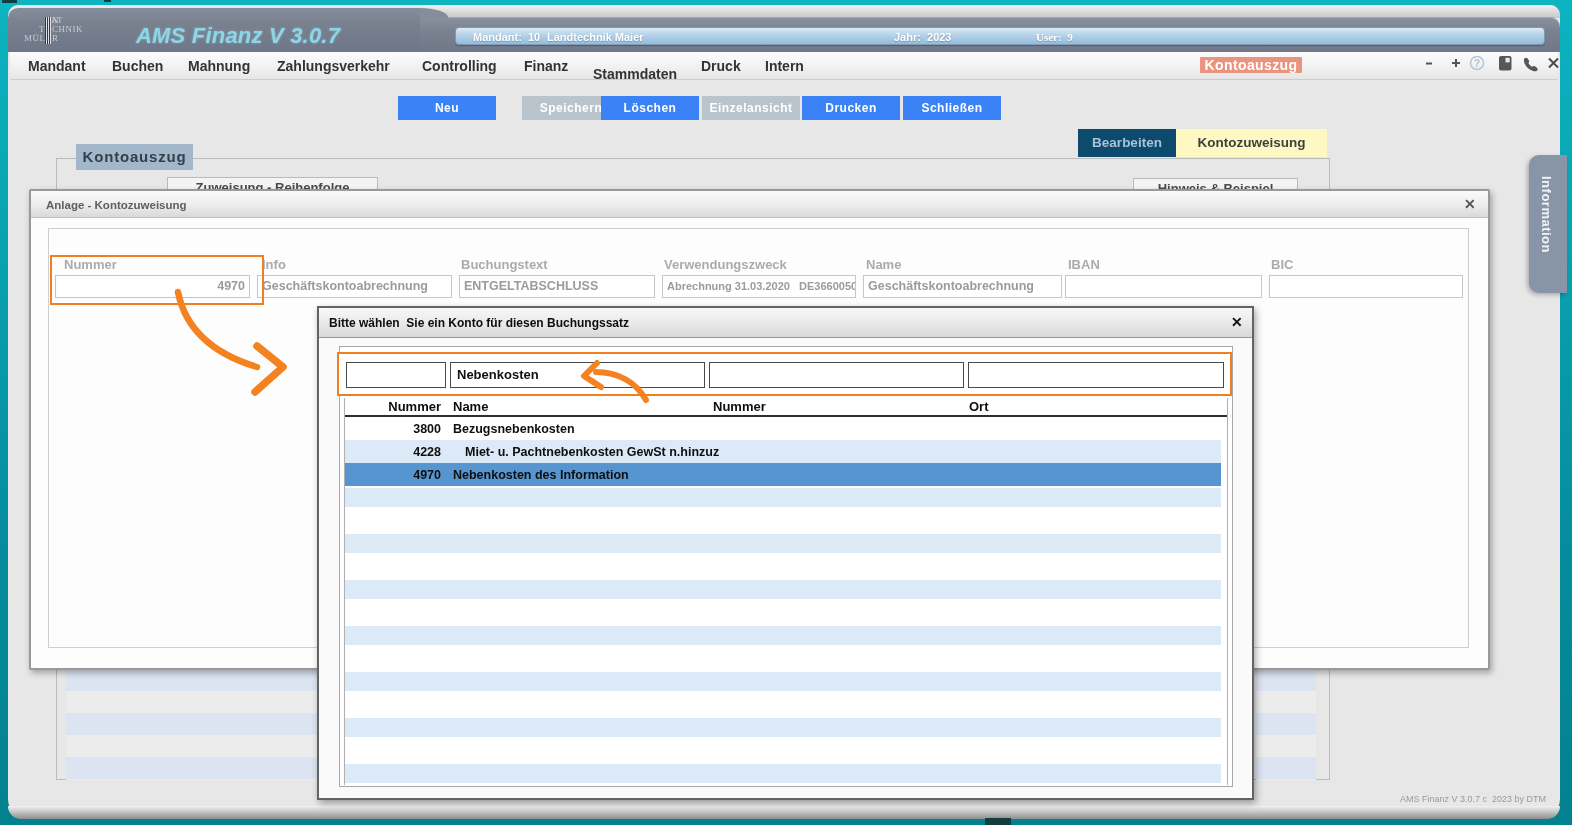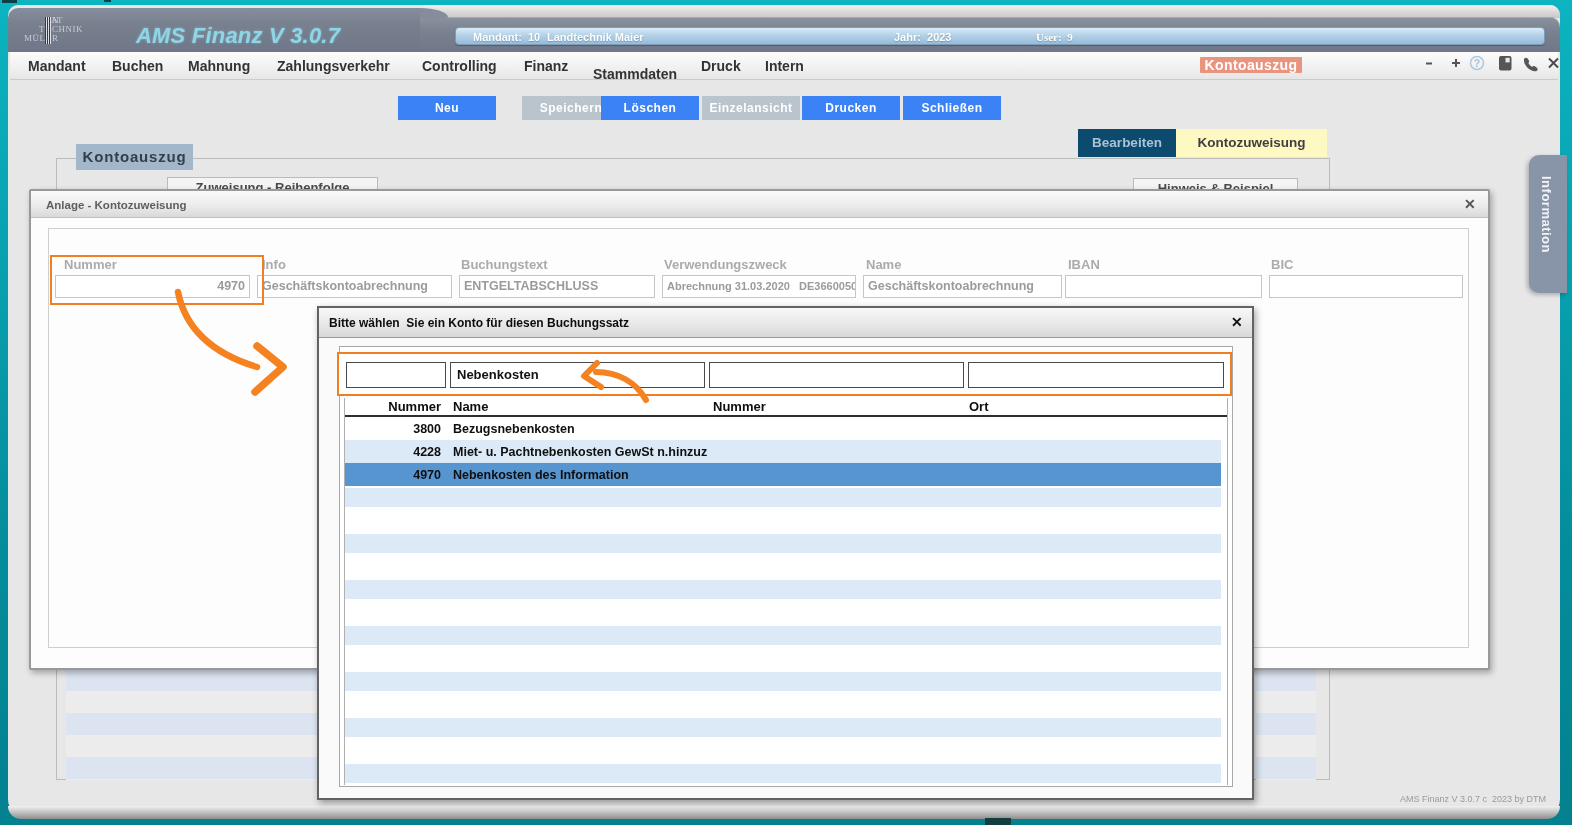--- a/index.html
+++ b/index.html
@@ -236,21 +236,21 @@
   <div class="th" style="left:969px;">Ort</div>
   <div class="abs" id="hline"></div>
   <div class="abs" id="tblArea"></div>
 
   <div class="row" style="top:417px;"></div>
   <div class="row rlight" style="top:440px;"></div>
   <div class="row rsel" style="top:463px;"></div>
   <div class="rnum" style="left:380px;top:422px;">3800</div>
   <div class="rname" style="top:422px;">Bezugsnebenkosten</div>
   <div class="rnum" style="left:380px;top:445px;">4228</div>
-  <div class="rname" style="top:445px;">Miet- u. Pachtnebenkosten GewSt n.hinzuz</div>
+  <div class="rname" style="top:445px;margin-left:12px;">Miet- u. Pachtnebenkosten GewSt n.hinzuz</div>
   <div class="rnum" style="left:380px;top:468px;">4970</div>
   <div class="rname" style="top:468px;">Nebenkosten des Information</div>
   <div class="row rempty" style="top:486px;"></div>
   <div class="row rempty" style="top:532px;"></div>
   <div class="row rempty" style="top:578px;"></div>
   <div class="row rempty" style="top:624px;"></div>
   <div class="row rempty" style="top:670px;"></div>
   <div class="row rempty" style="top:716px;"></div>
   <div class="row rempty" style="top:762px;"></div>
 

